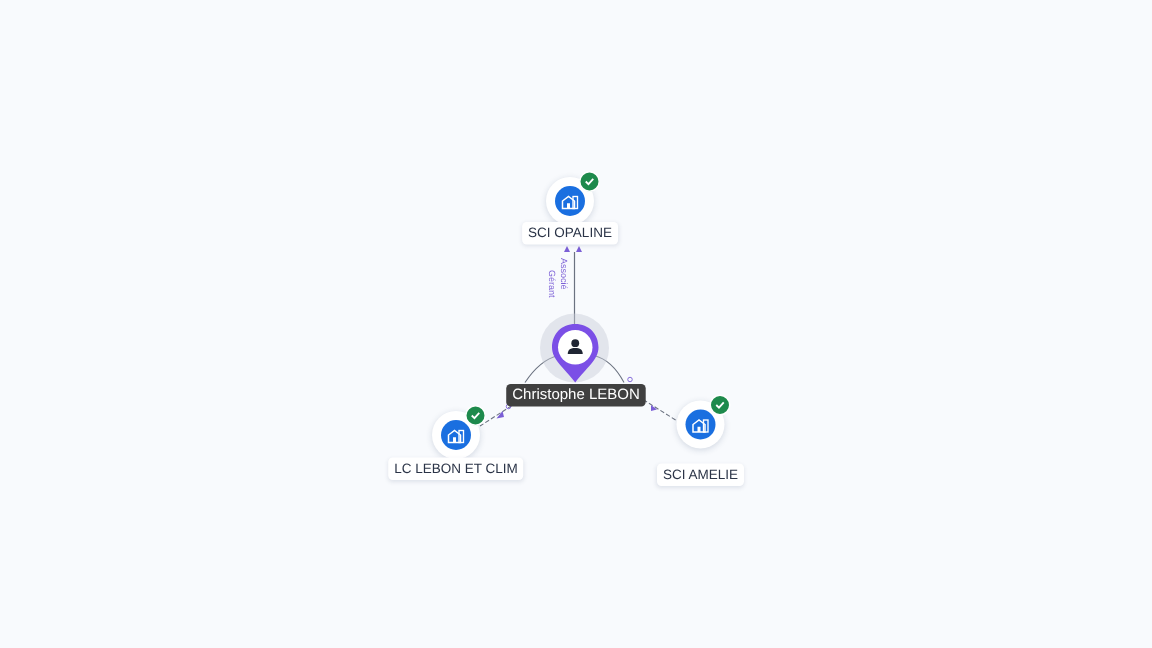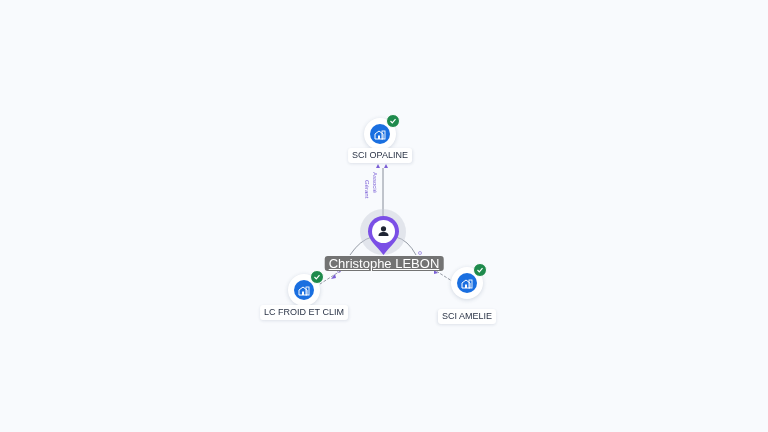--- a/index.html
+++ b/index.html
@@ -64,30 +64,29 @@
       width: 46px; height: 46px;
       border-radius: 50%;
       background: rgba(200,205,215,0.45);
     }
     .person-pin {
       position: absolute;
       cursor: pointer;
     }
     .person-label {
       position: absolute;
-      background: #737373;
+      background: #404040;
       color: #ffffff;
-      font-size: 13px;
+      font-size: 10px;
       line-height: 13px;
       padding: 1px 4px;
       border-radius: 3px;
       white-space: nowrap;
       transform: translateX(-50%);
       cursor: pointer;
-      text-decoration: underline;
     }
     .edge-label {
       position: absolute;
       font-size: 6px;
       color: #7b5fd6;
       white-space: nowrap;
       line-height: 7px;
     }
   </style>
 </head>
@@ -156,21 +155,21 @@
         <rect x="4" y="7.5" width="2" height="3.5" fill="#fff"></rect>
         <rect x="8" y="3" width="3" height="8" fill="none" stroke="#fff" stroke-width="0.9"></rect>
       </svg>
     </div>
     <div class="check">
       <svg width="8" height="8" viewBox="0 0 8 8">
           <path d="M1.5 4 L3.3 5.8 L6.5 2.2" stroke="#fff" stroke-width="1.2" fill="none"></path>
         </svg>
     </div>
   </div>
-  <div class="node-label" style="left:304px; top:285px;">LC FROID ET CLIM</div>
+  <div class="node-label" style="left:304px; top:285px;">LC LEBON ET CLIM</div>
 
   <div class="company-node" style="left:451px; top:247px;">
     <div class="inner">
       <svg width="12" height="12" viewBox="0 0 12 12">
         <path d="M1 11 V6 L5 3 L9 6 V11 Z" fill="none" stroke="#fff" stroke-width="1"></path>
         <rect x="4" y="7.5" width="2" height="3.5" fill="#fff"></rect>
         <rect x="8" y="3" width="3" height="8" fill="none" stroke="#fff" stroke-width="0.9"></rect>
       </svg>
     </div>
     <div class="check">

